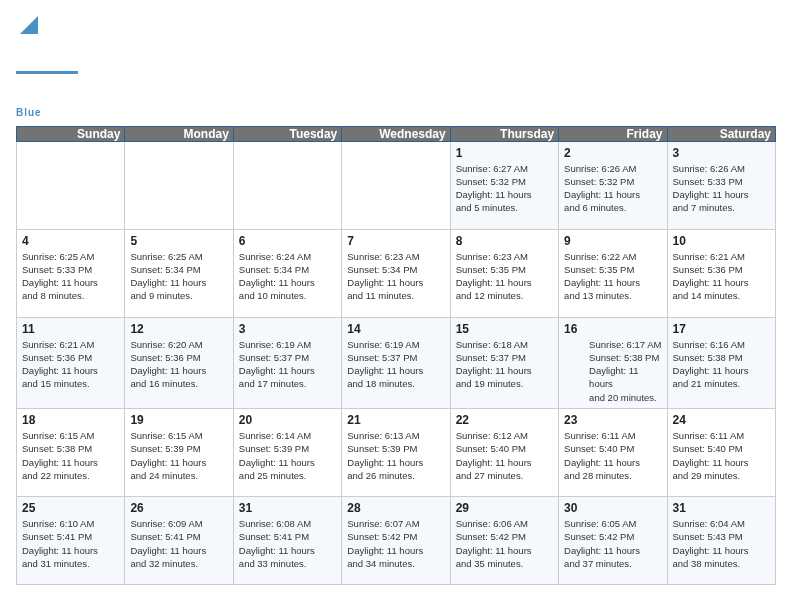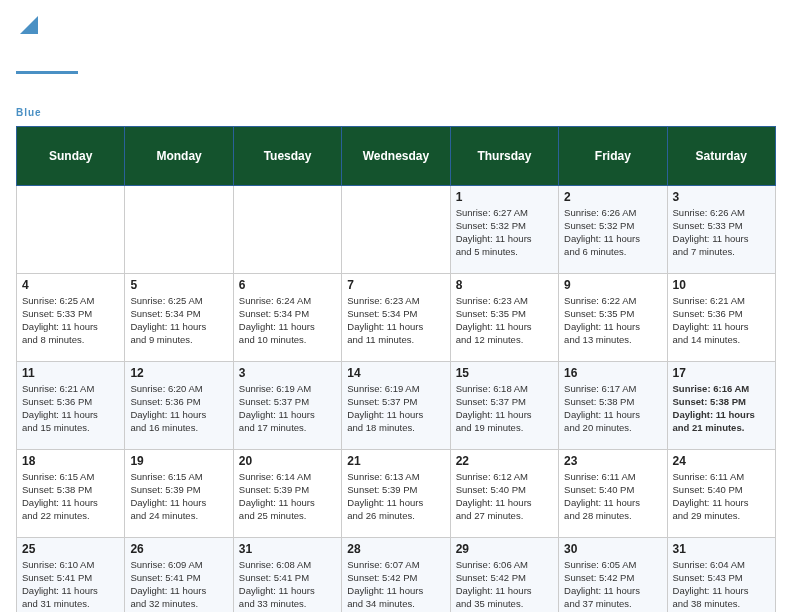--- a/index.html
+++ b/index.html
@@ -33,24 +33,24 @@
     .location-title {
       font-size: 16px;
       color: #444;
     }
     .calendar-table {
       width: 100%;
       border-collapse: collapse;
       font-size: 10.5px;
     }
     .calendar-table thead th {
-      background: #14532d;
+      background: #737373;
       color: #fff;
-      padding: 22px 4px;
-      text-align: center;
+      padding: 0 4px;
+      text-align: right;
       font-size: 12px;
       border: 1px solid #2a6099;
     }
     .calendar-table tbody td {
       border: 1px solid #ccc;
       vertical-align: top;
       padding: 4px 5px;
       min-height: 80px;
       height: 88px;
       width: 107px;
@@ -225,28 +225,28 @@
         </td>
         <td>
           <span class="day-number">15</span>
           <div class="day-detail" style="white-space: pre-line;">Sunrise: 6:18 AM
 Sunset: 5:37 PM
 Daylight: 11 hours
 and 19 minutes.</div>
         </td>
         <td>
           <span class="day-number">16</span>
-          <div class="day-detail" style="white-space: pre-line;">Sunrise: 6:17 AM
+          <div class="day-detail" style="white-space: pre-line; margin-left: 25px;">Sunrise: 6:17 AM
 Sunset: 5:38 PM
 Daylight: 11 hours
 and 20 minutes.</div>
         </td>
         <td>
           <span class="day-number">17</span>
-          <div class="day-detail" style="white-space: pre-line; font-weight: bold;">Sunrise: 6:16 AM
+          <div class="day-detail" style="white-space: pre-line;">Sunrise: 6:16 AM
 Sunset: 5:38 PM
 Daylight: 11 hours
 and 21 minutes.</div>
         </td>
       </tr>
       <tr>
         <td>
           <span class="day-number">18</span>
           <div class="day-detail" style="white-space: pre-line;">Sunrise: 6:15 AM
 Sunset: 5:38 PM

